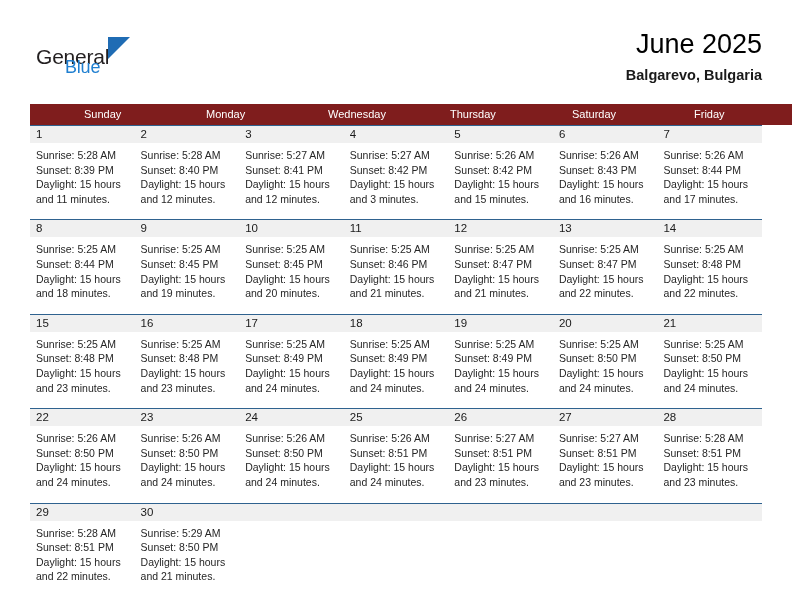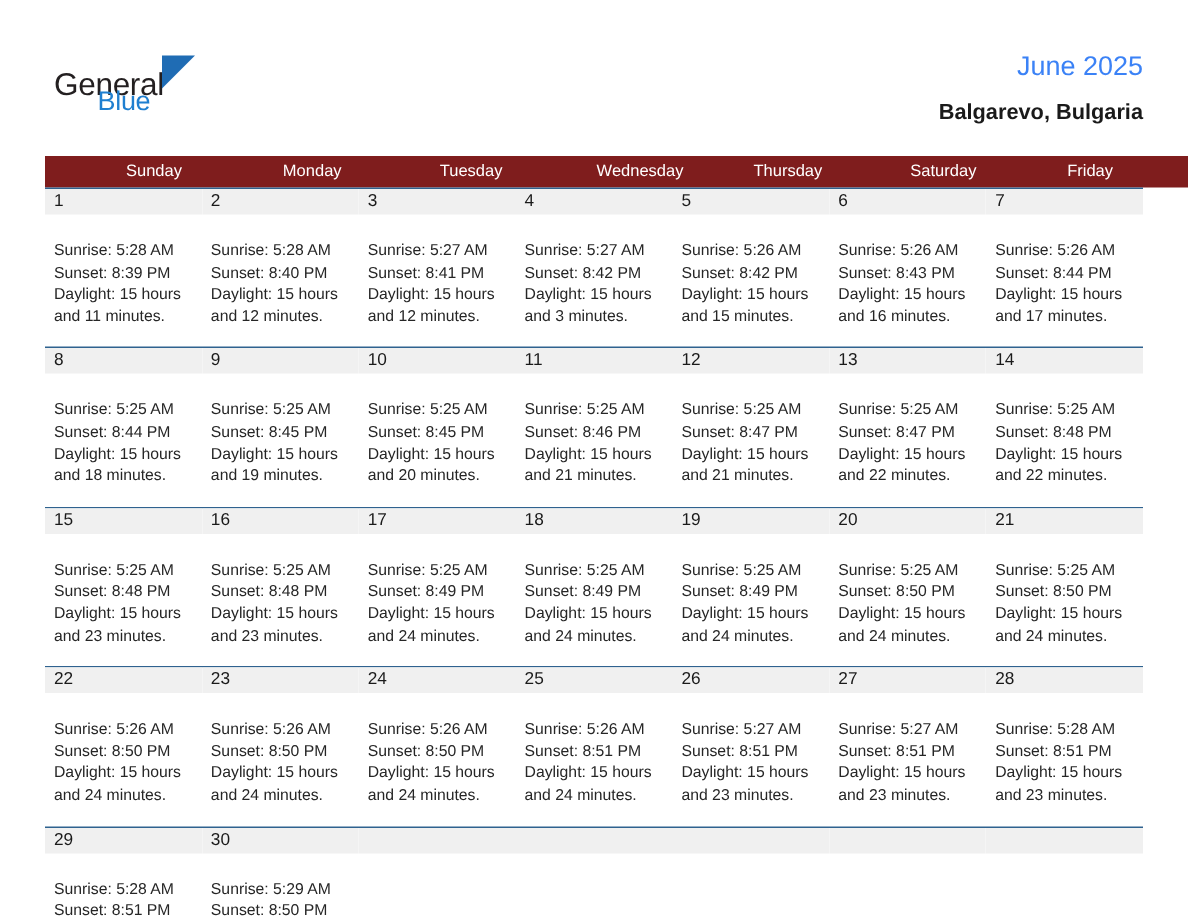--- a/index.html
+++ b/index.html
@@ -67,23 +67,23 @@
     line-height: 24px;
   }
 
   .title-block {
     position: absolute;
     right: 30px;
     top: 28px;
     text-align: right;
   }
   .cal-title {
-    font-size: 18px;
+    font-size: 27px;
     font-weight: normal;
-    color: #3b82f6;
+    color: #000000;
     line-height: 32px;
     white-space: nowrap;
   }
   .cal-subtitle {
     font-size: 14.5px;
     color: #1a1a1a;
     line-height: 20px;
     margin-top: 5px;
     white-space: nowrap;
     font-weight: bold;
@@ -144,21 +144,20 @@
   }
   .day-num {
     font-size: 11.5px;
     color: #1a1a1a;
     line-height: 17px;
     padding-left: 6px;
   }
   .day-body {
     padding: 5px 6px 6px 6px;
     min-height: 58px;
-    margin-top: 12px;
   }
   .day-line {
     font-size: 10.5px;
     line-height: 14.6px;
     color: #262626;
     white-space: nowrap;
   }
   .day-cell.empty .day-body {
     min-height: 58px;
   }
@@ -180,21 +179,20 @@
       <div class="cal-title">June 2025</div>
       <div class="cal-subtitle">Balgarevo, Bulgaria</div>
     </div>
 
   </div>
 
   <div class="calendar">
     <div class="dow-row">
         <div class="dow-cell">Sunday</div>
         <div class="dow-cell">Monday</div>
-        <div class="dow-cell">Tuesday</div>
         <div class="dow-cell">Wednesday</div>
         <div class="dow-cell">Thursday</div>
         <div class="dow-cell">Saturday</div>
         <div class="dow-cell">Friday</div>
       </div>
     <div id="weeks-container">
         <div class="week">
           <div class="week-rule"></div>
           <div class="week-cells">
             <div class="day-cell">

